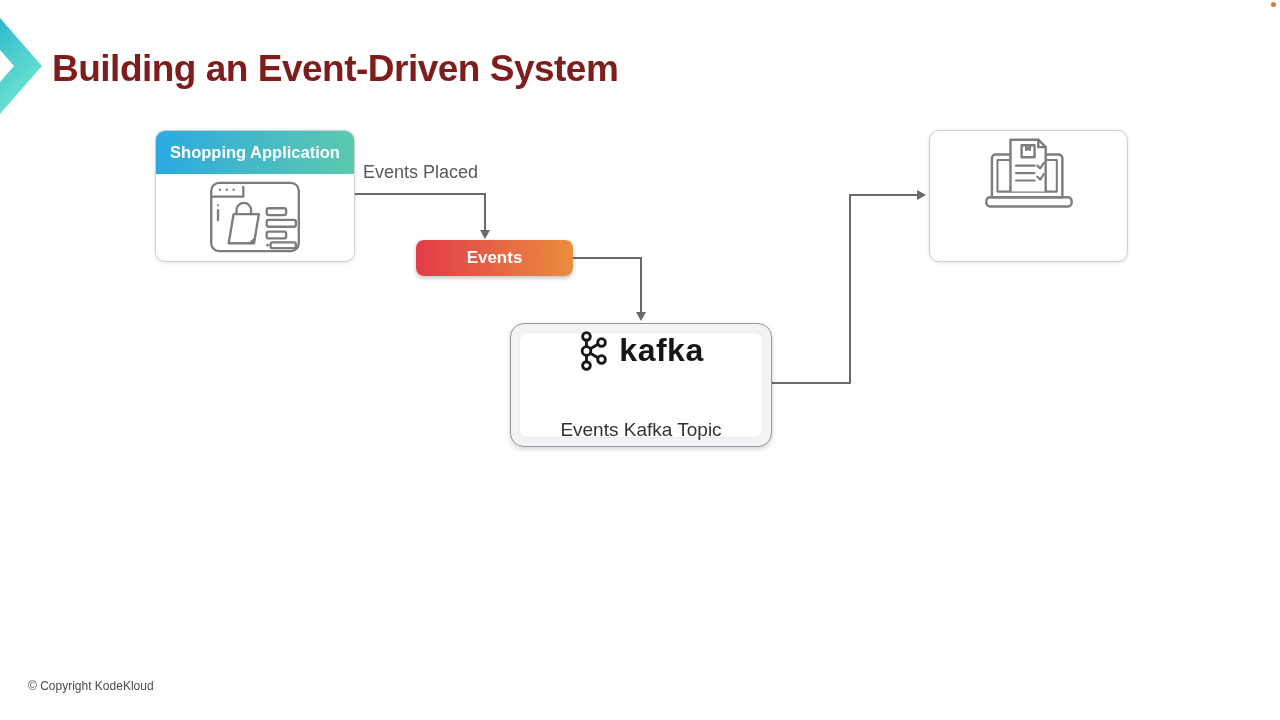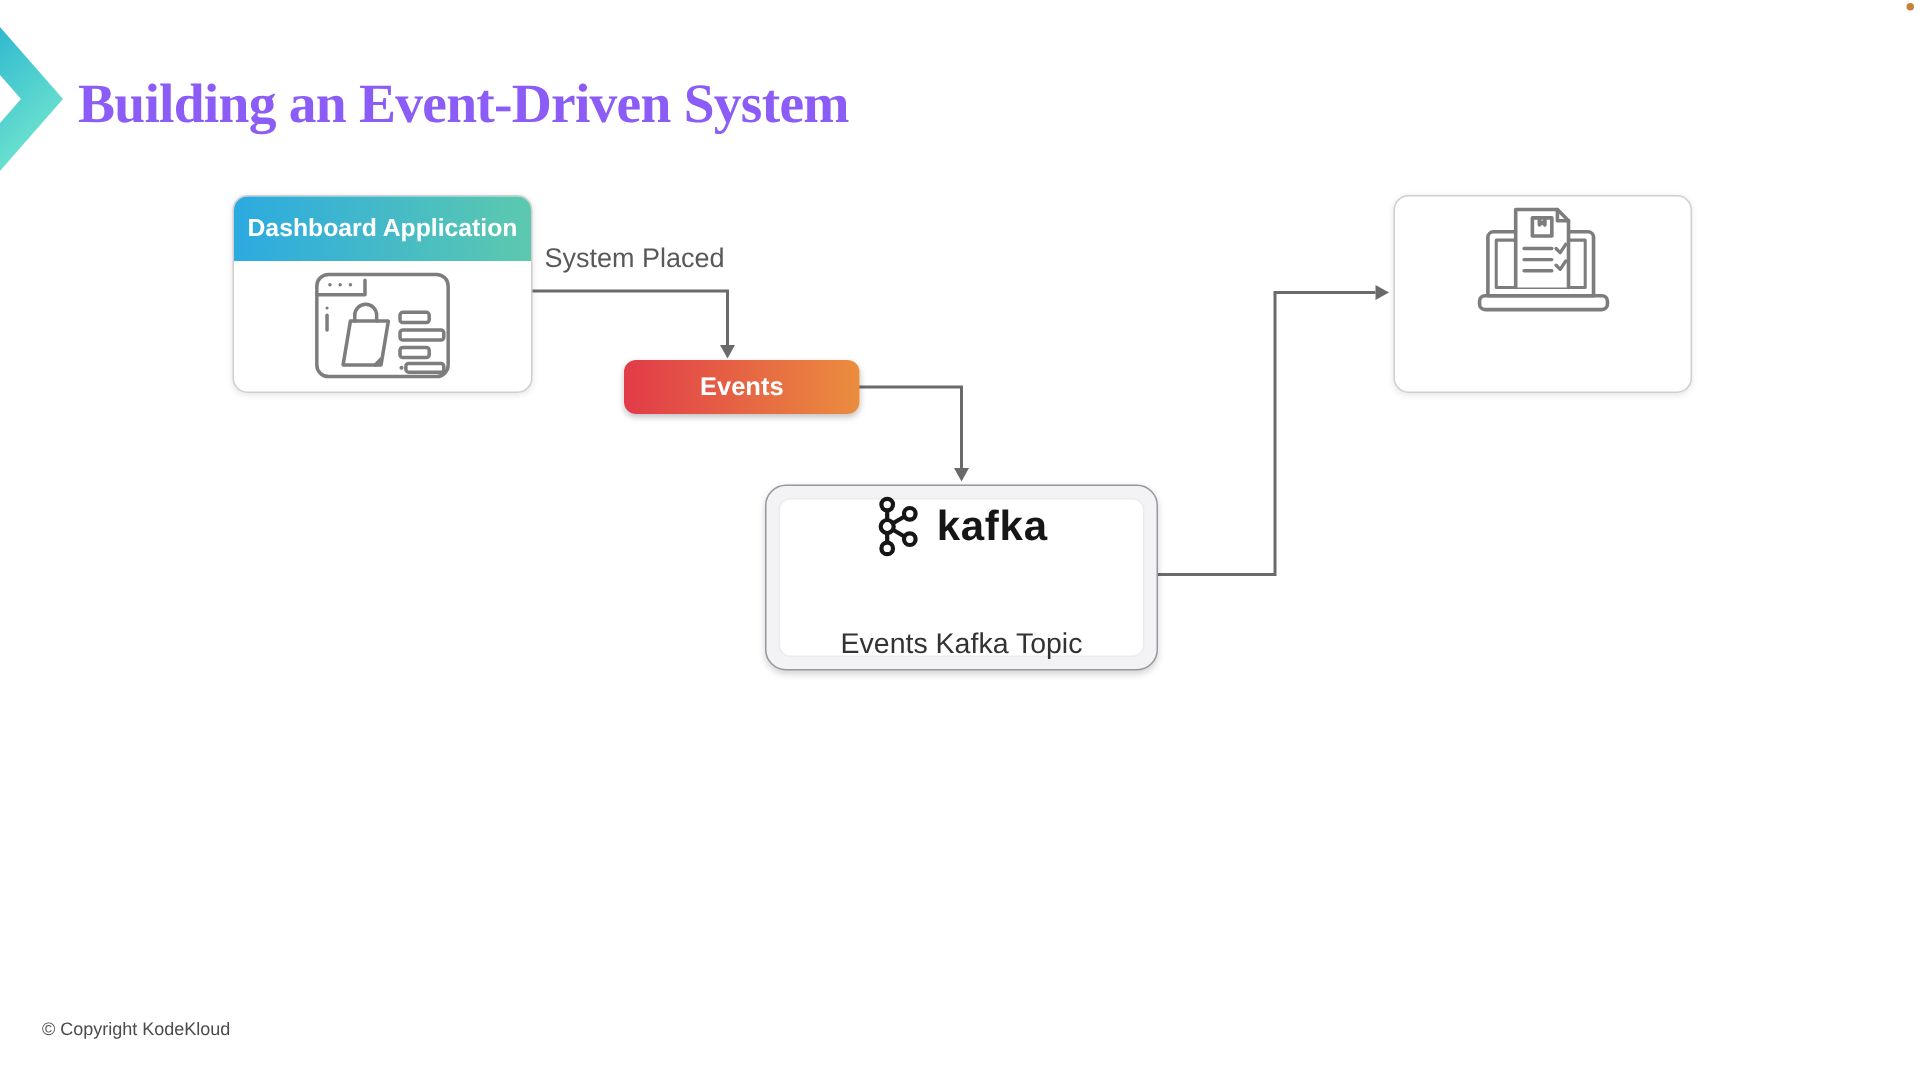--- a/index.html
+++ b/index.html
@@ -5,21 +5,21 @@
   html,body{margin:0;padding:0;}
   body{
     width:1280px;height:720px;position:relative;overflow:hidden;
     background:#ffffff;
     font-family:"Liberation Sans","DejaVu Sans",sans-serif;
   }
   
   .chevron-logo{position:absolute;left:0;top:16px;width:44px;height:100px;}
   .page-title{
     position:absolute;left:52px;top:48px;
-    font-size:37px;font-weight:700;color:#8b5cf6;letter-spacing:-0.5px;font-family:Liberation Serif, serif;
+    font-size:37px;font-weight:700;color:#7f1d1d;letter-spacing:-0.5px;
   }
   .corner-dot{
     position:absolute;left:1271px;top:2px;width:5px;height:5px;border-radius:50%;
     background:#c5803a;
   }
   
   .app-node{
     position:absolute;background:#ffffff;border:1px solid #cfcfcf;border-radius:10px;
     box-shadow:0 1px 4px rgba(0,0,0,0.10);
   }
@@ -52,21 +52,21 @@
     position:absolute;left:510px;top:323px;width:262px;height:124px;
     background:#f3f3f5;border:1.5px solid #97979d;border-radius:14px;
     box-shadow:0 2px 5px rgba(0,0,0,0.18);box-sizing:border-box;
   }
   .kafka-inner{
     position:absolute;left:8px;right:8px;top:8px;bottom:8px;
     background:#ffffff;border-radius:8px;border:1px solid #ececef;
     display:flex;flex-direction:column;align-items:center;justify-content:center;gap:8px;
   }
   .kafka-logo-row{display:flex;align-items:center;gap:9px;}
-  .kafka-wordmark{font-size:28px;font-weight:700;color:#161616;letter-spacing:0.5px;}
+  .kafka-wordmark{font-size:32px;font-weight:700;color:#161616;letter-spacing:0.5px;}
   .kafka-topic-label{font-size:19px;color:#333333;margin-top:39px;}
   
   .connector-layer{position:absolute;left:0;top:0;width:1280px;height:720px;pointer-events:none;}
   
   .footer-copyright{
     position:absolute;left:28px;top:679px;font-size:12px;color:#4b4b4b;
   }
 </style>
 </head>
 <body>
@@ -91,24 +91,24 @@
     <path d="M552,258 H641 V312"></path>
     <path d="M772,383 H850 V195 H917"></path>
   </g>
   <g fill="#6a6a6a" stroke="none">
     <polygon points="480,230 490,230 485,239"></polygon>
     <polygon points="636,312 646,312 641,321"></polygon>
     <polygon points="917,190 917,200 926,195"></polygon>
   </g>
 </svg>
 
-<div class="edge-label">System Placed</div>
+<div class="edge-label">Events Placed</div>
 
 <div class="app-node" id="shopping-node">
-  <div class="node-header">Dashboard Application</div>
+  <div class="node-header">Shopping Application</div>
   <div class="node-body">
     <svg width="94" height="72" viewBox="0 0 94 74" fill="none" stroke="#7d7d7d" stroke-width="2.4" stroke-linecap="round" stroke-linejoin="round">
       <rect x="2" y="2" width="90" height="70" rx="8"></rect>
       <path d="M2,16 H35 V6"></path>
       <circle cx="11" cy="9" r="1.2" fill="#7d7d7d" stroke="none"></circle>
       <circle cx="18" cy="9" r="1.2" fill="#7d7d7d" stroke="none"></circle>
       <circle cx="25" cy="9" r="1.2" fill="#7d7d7d" stroke="none"></circle>
       <circle cx="9" cy="25" r="1.1" fill="#7d7d7d" stroke="none"></circle>
       <path d="M9,30 V40"></path>
       <path d="M25,34 L20,64 H46 L51,34 Z"></path>

